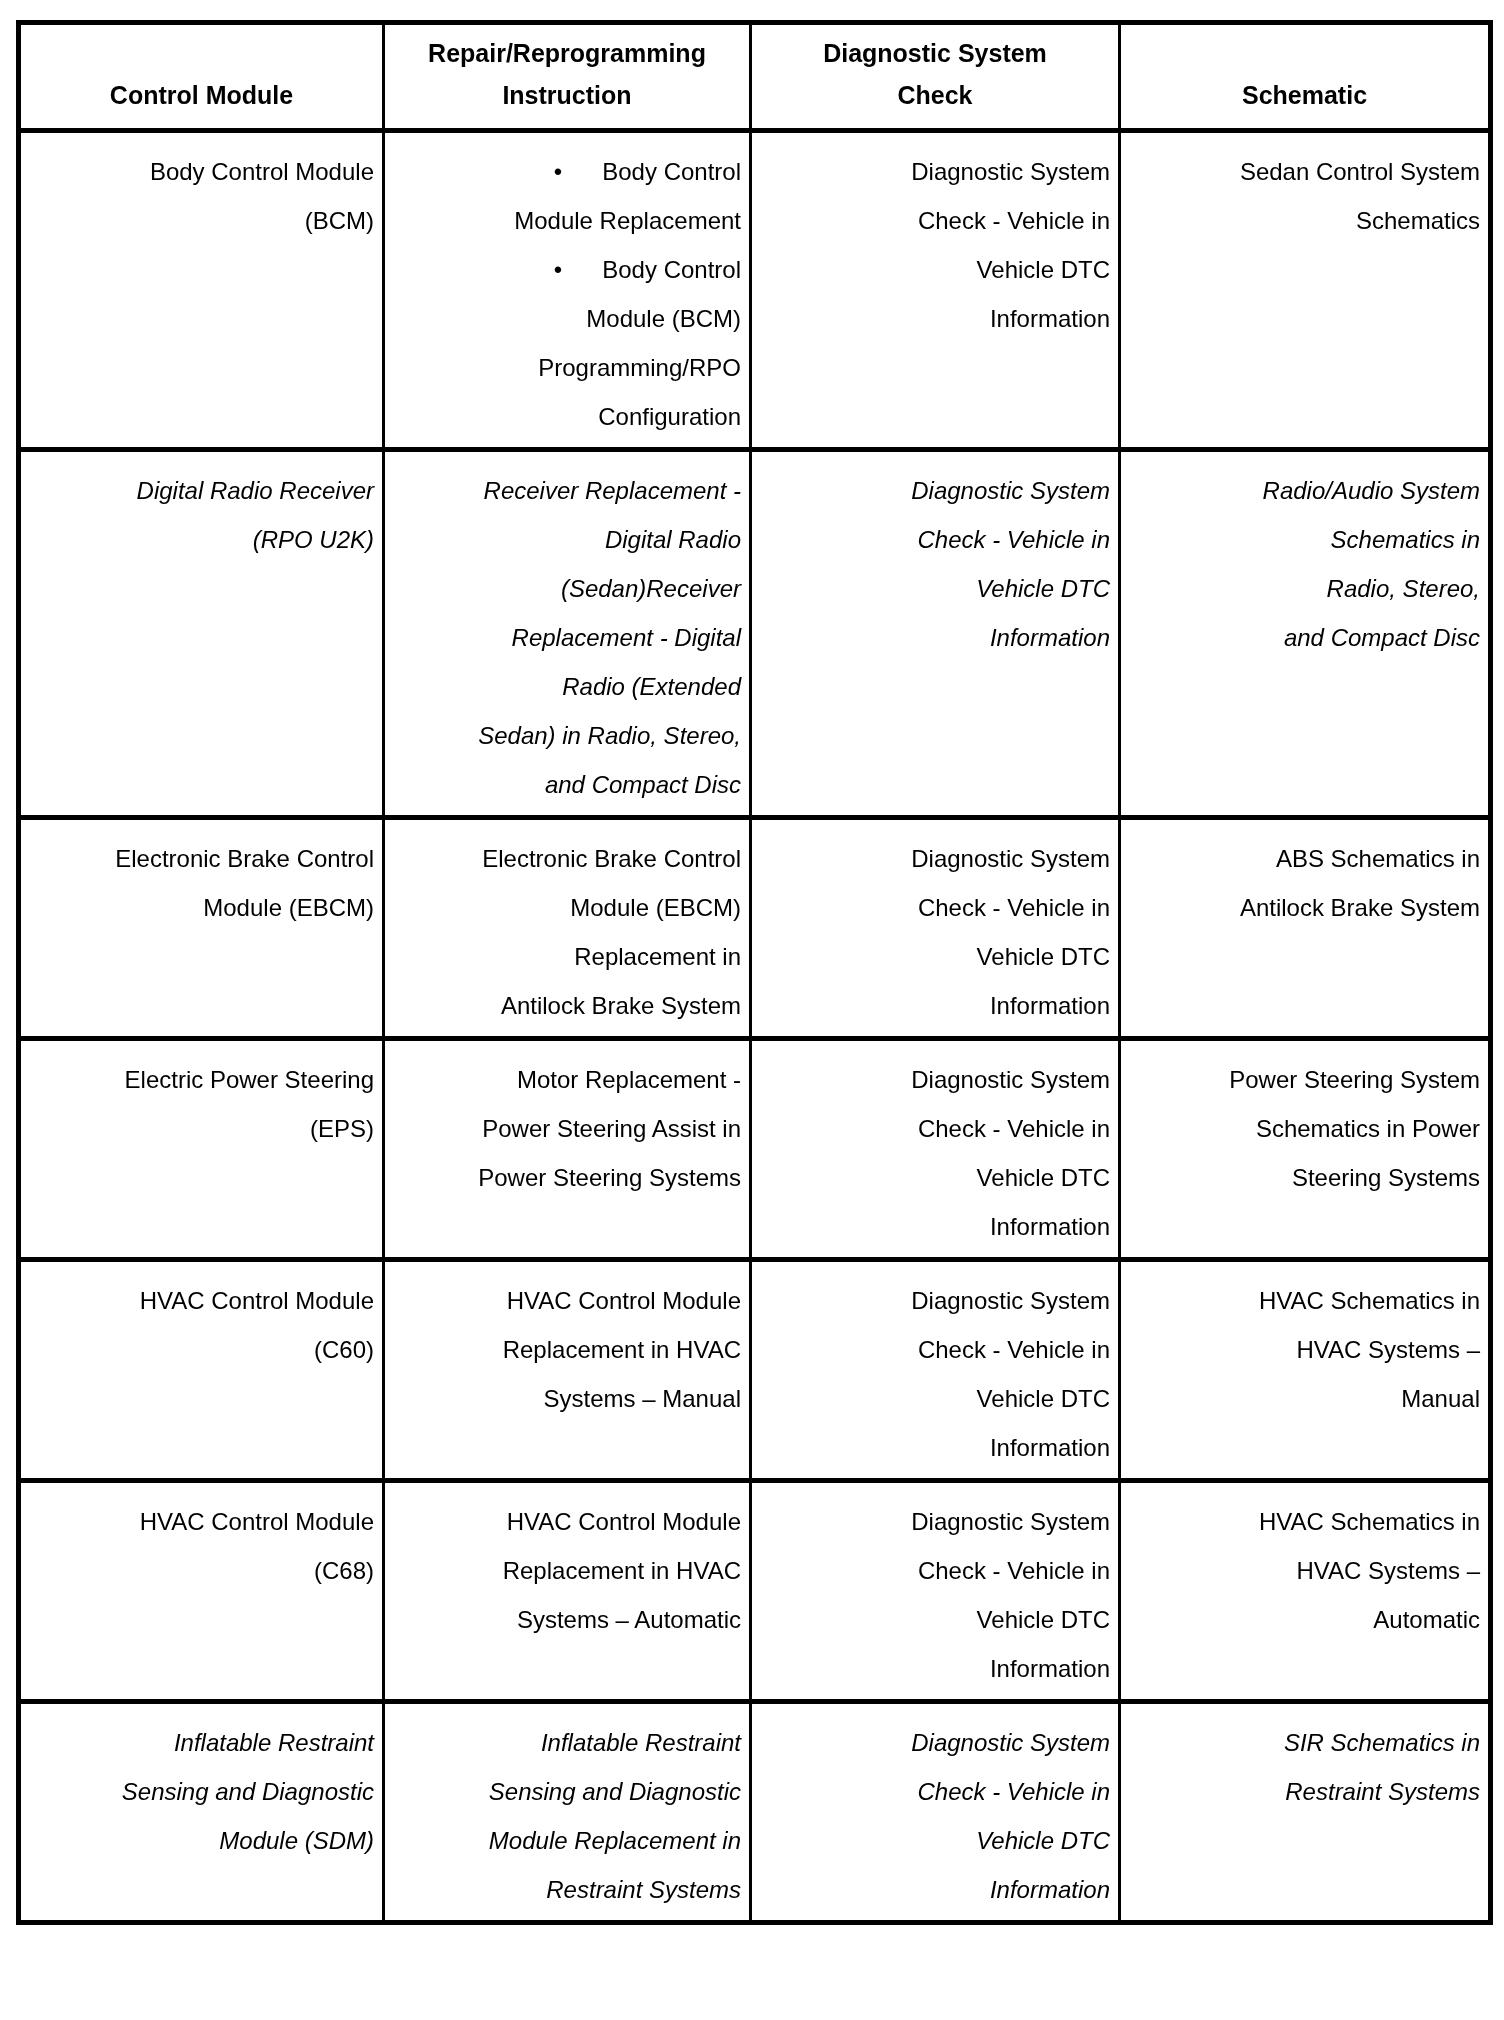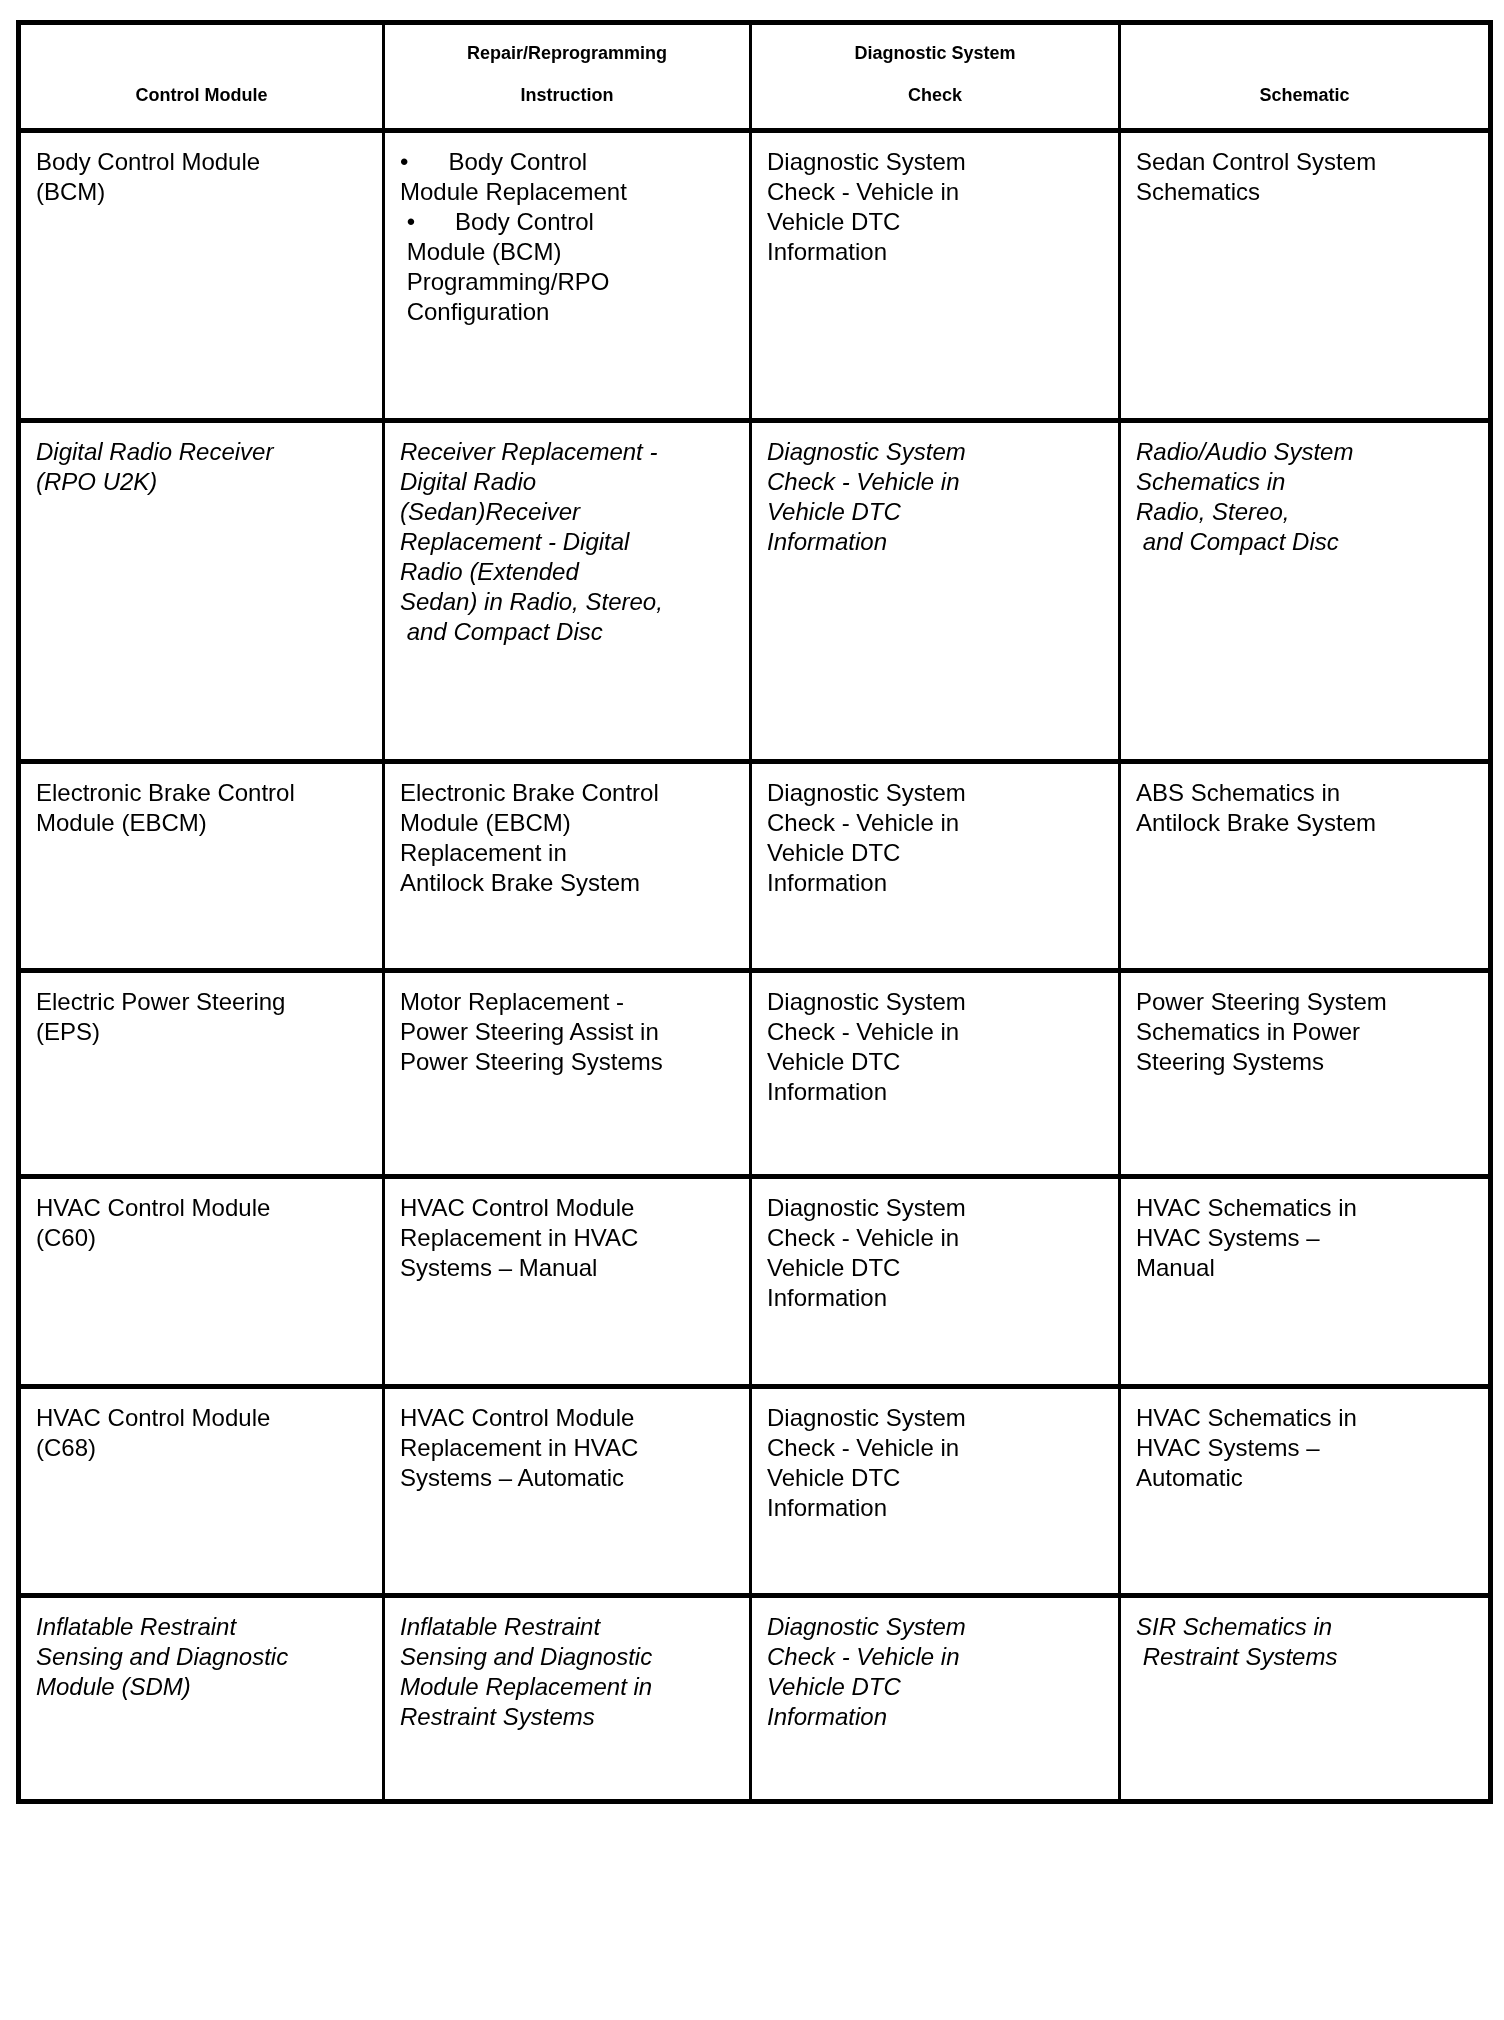--- a/index.html
+++ b/index.html
@@ -29,33 +29,33 @@
     border-color: #000000;
     border-style: solid;
   }
   table.service-table { border-width: 5px; }
   table.service-table td, table.service-table th {
     border-top-width: 5px;
     border-bottom-width: 5px;
     border-left-width: 3px;
     border-right-width: 3px;
     vertical-align: top;
-    text-align: left;
+    text-align: right;
     white-space: pre-wrap;
     overflow: hidden;
     font-size: 24px;
-    line-height: 30px;
+    line-height: 49px;
     font-weight: normal;
     padding: 14px 8px 6px 15px;
   }
   table.service-table th {
     vertical-align: bottom;
     text-align: center;
     font-weight: bold;
-    font-size: 18px;
+    font-size: 25px;
     line-height: 42px;
     padding: 6px 8px 12px 8px;
   }
   tr.hdr { height: 108px; }
   tr.r1  { height: 290px; }
   tr.r2  { height: 341px; font-style: italic; }
   tr.r3  { height: 209px; }
   tr.r4  { height: 209px; }
   tr.r5  { height: 206px; }
   tr.r6  { height: 210px; }

